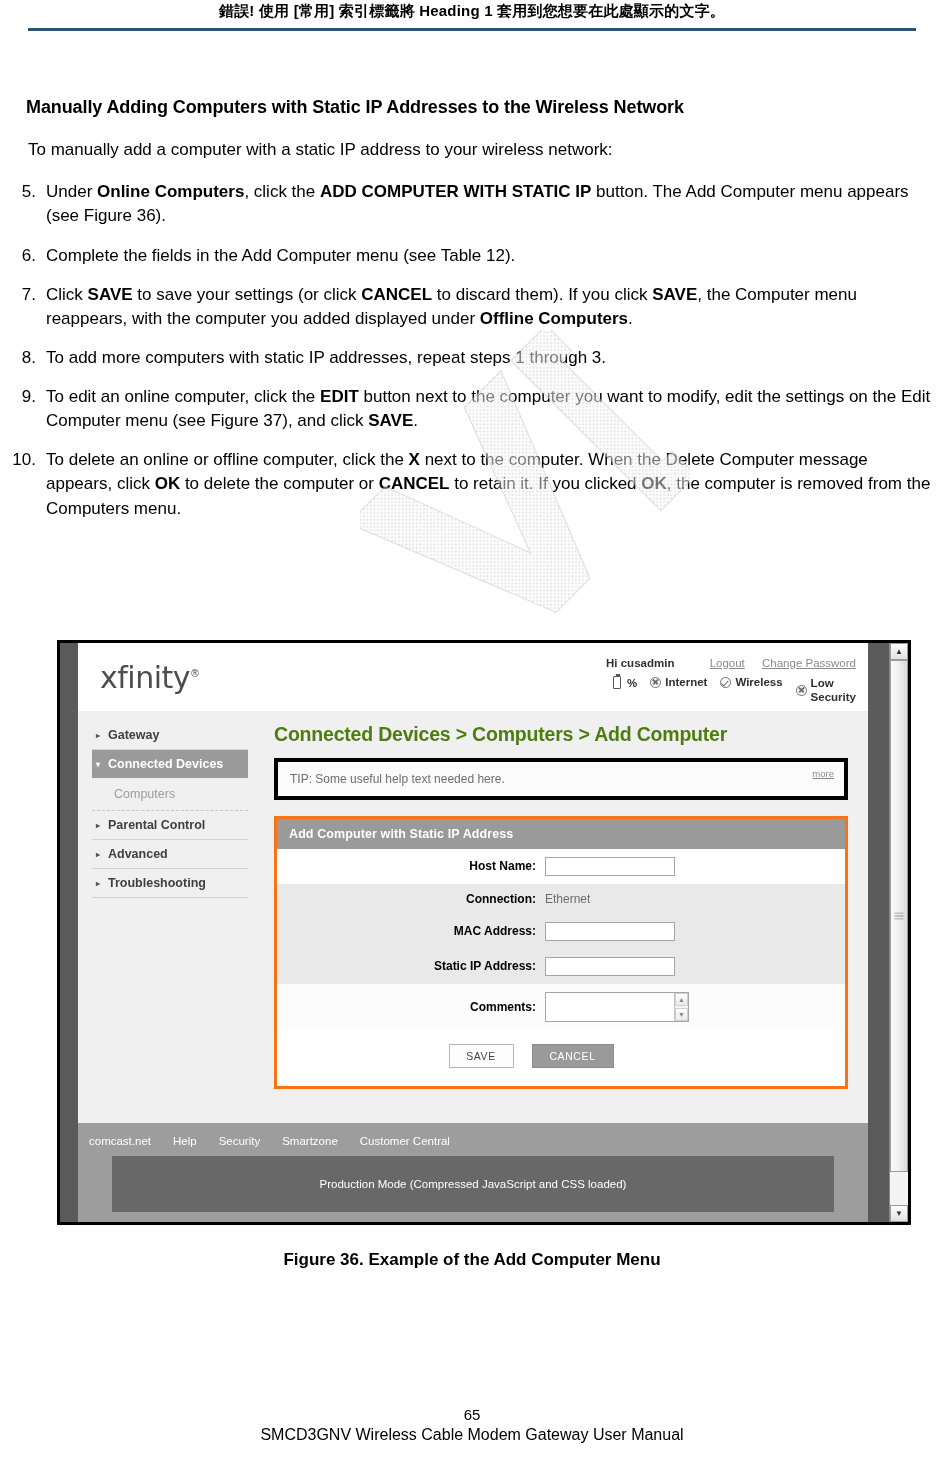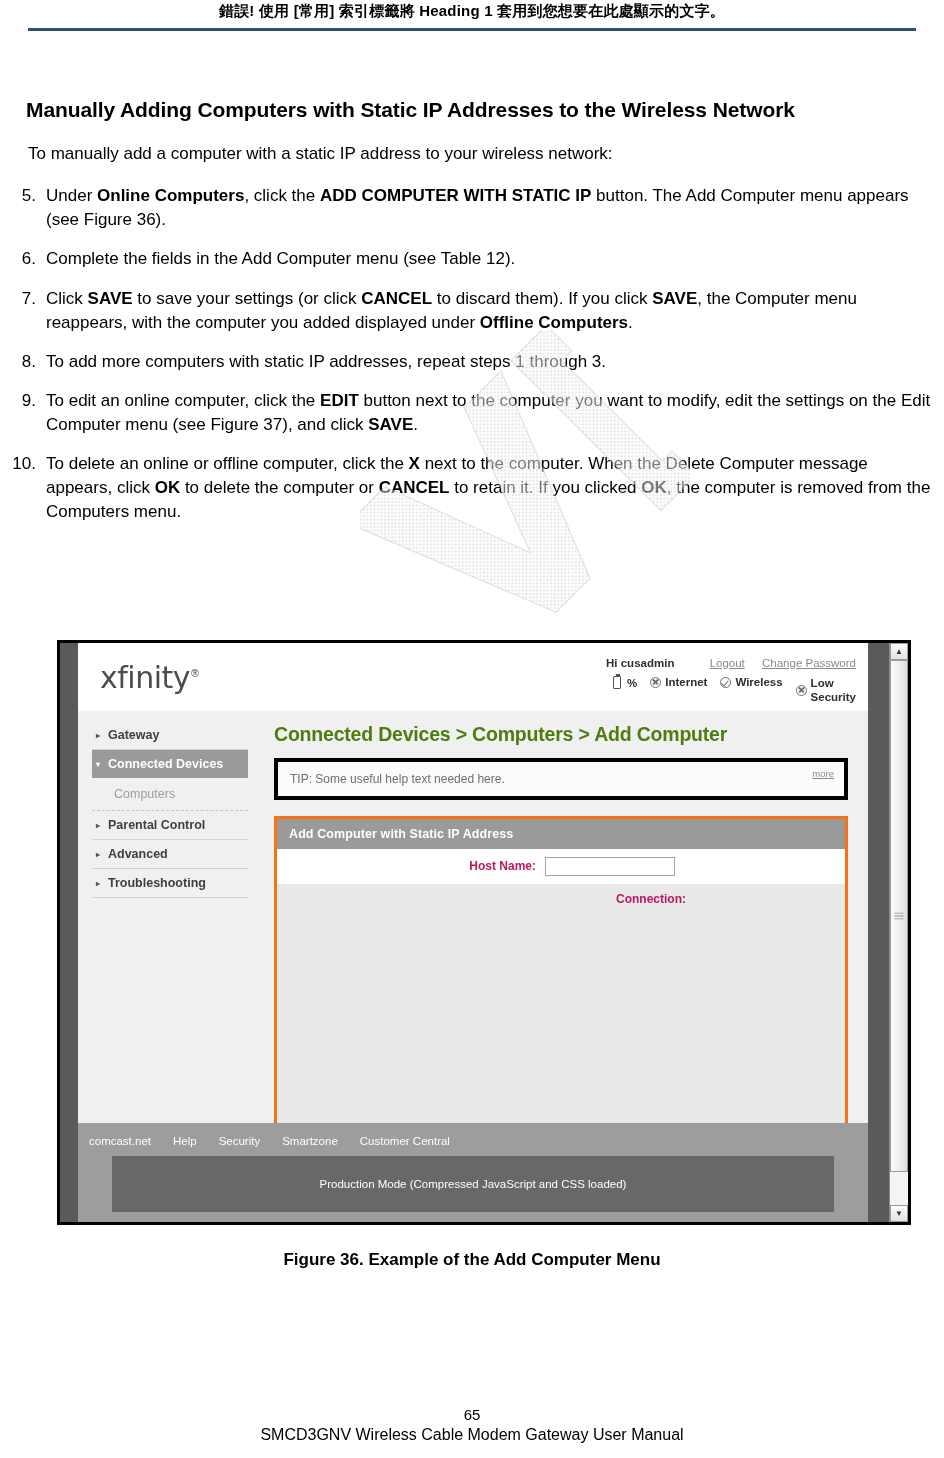--- a/index.html
+++ b/index.html
@@ -37,21 +37,21 @@
   }
 
   
   .content {
     position: absolute;
     top: 96px;
     left: 0; right: 0;
   }
 
   h1.doc-title {
-    font-size: 21px;
+    font-size: 18px;
     font-weight: bold;
     margin: 0 0 0 26px;
     letter-spacing: -0.1px;
     white-space: nowrap;
     line-height: 1.3;
   }
 
   p.intro {
     font-size: 17px;
     margin: 20px 0 0 28px;
@@ -356,35 +356,35 @@
     display: flex;
     align-items: center;
     padding: 8px 0;
     font-size: 12px;
   }
   .form-row .lbl {
     width: 268px;
     flex: 0 0 268px;
     text-align: right;
     font-weight: bold;
-    color: #be185d;
+    color: #000000;
     padding-right: 9px;
   }
   .form-row .val {
     font-size: 12px;
     color: #6d6d6d;
   }
   .fld {
     width: 130px;
     height: 19px;
     border: 1px solid #a5a5a5;
     background: #ffffff;
   }
   .band-white { background: #ffffff; }
-  .band-gray { background: #e9e9e9; flex-direction: column; }
+  .band-gray { background: #e9e9e9; }
   .band-white2 { background: #fcfcfc; }
 
   .textarea-wrap {
     width: 144px;
     height: 30px;
     border: 1px solid #a5a5a5;
     background: #ffffff;
     display: flex;
   }
   .ta-inner { flex: 1 1 auto; }

